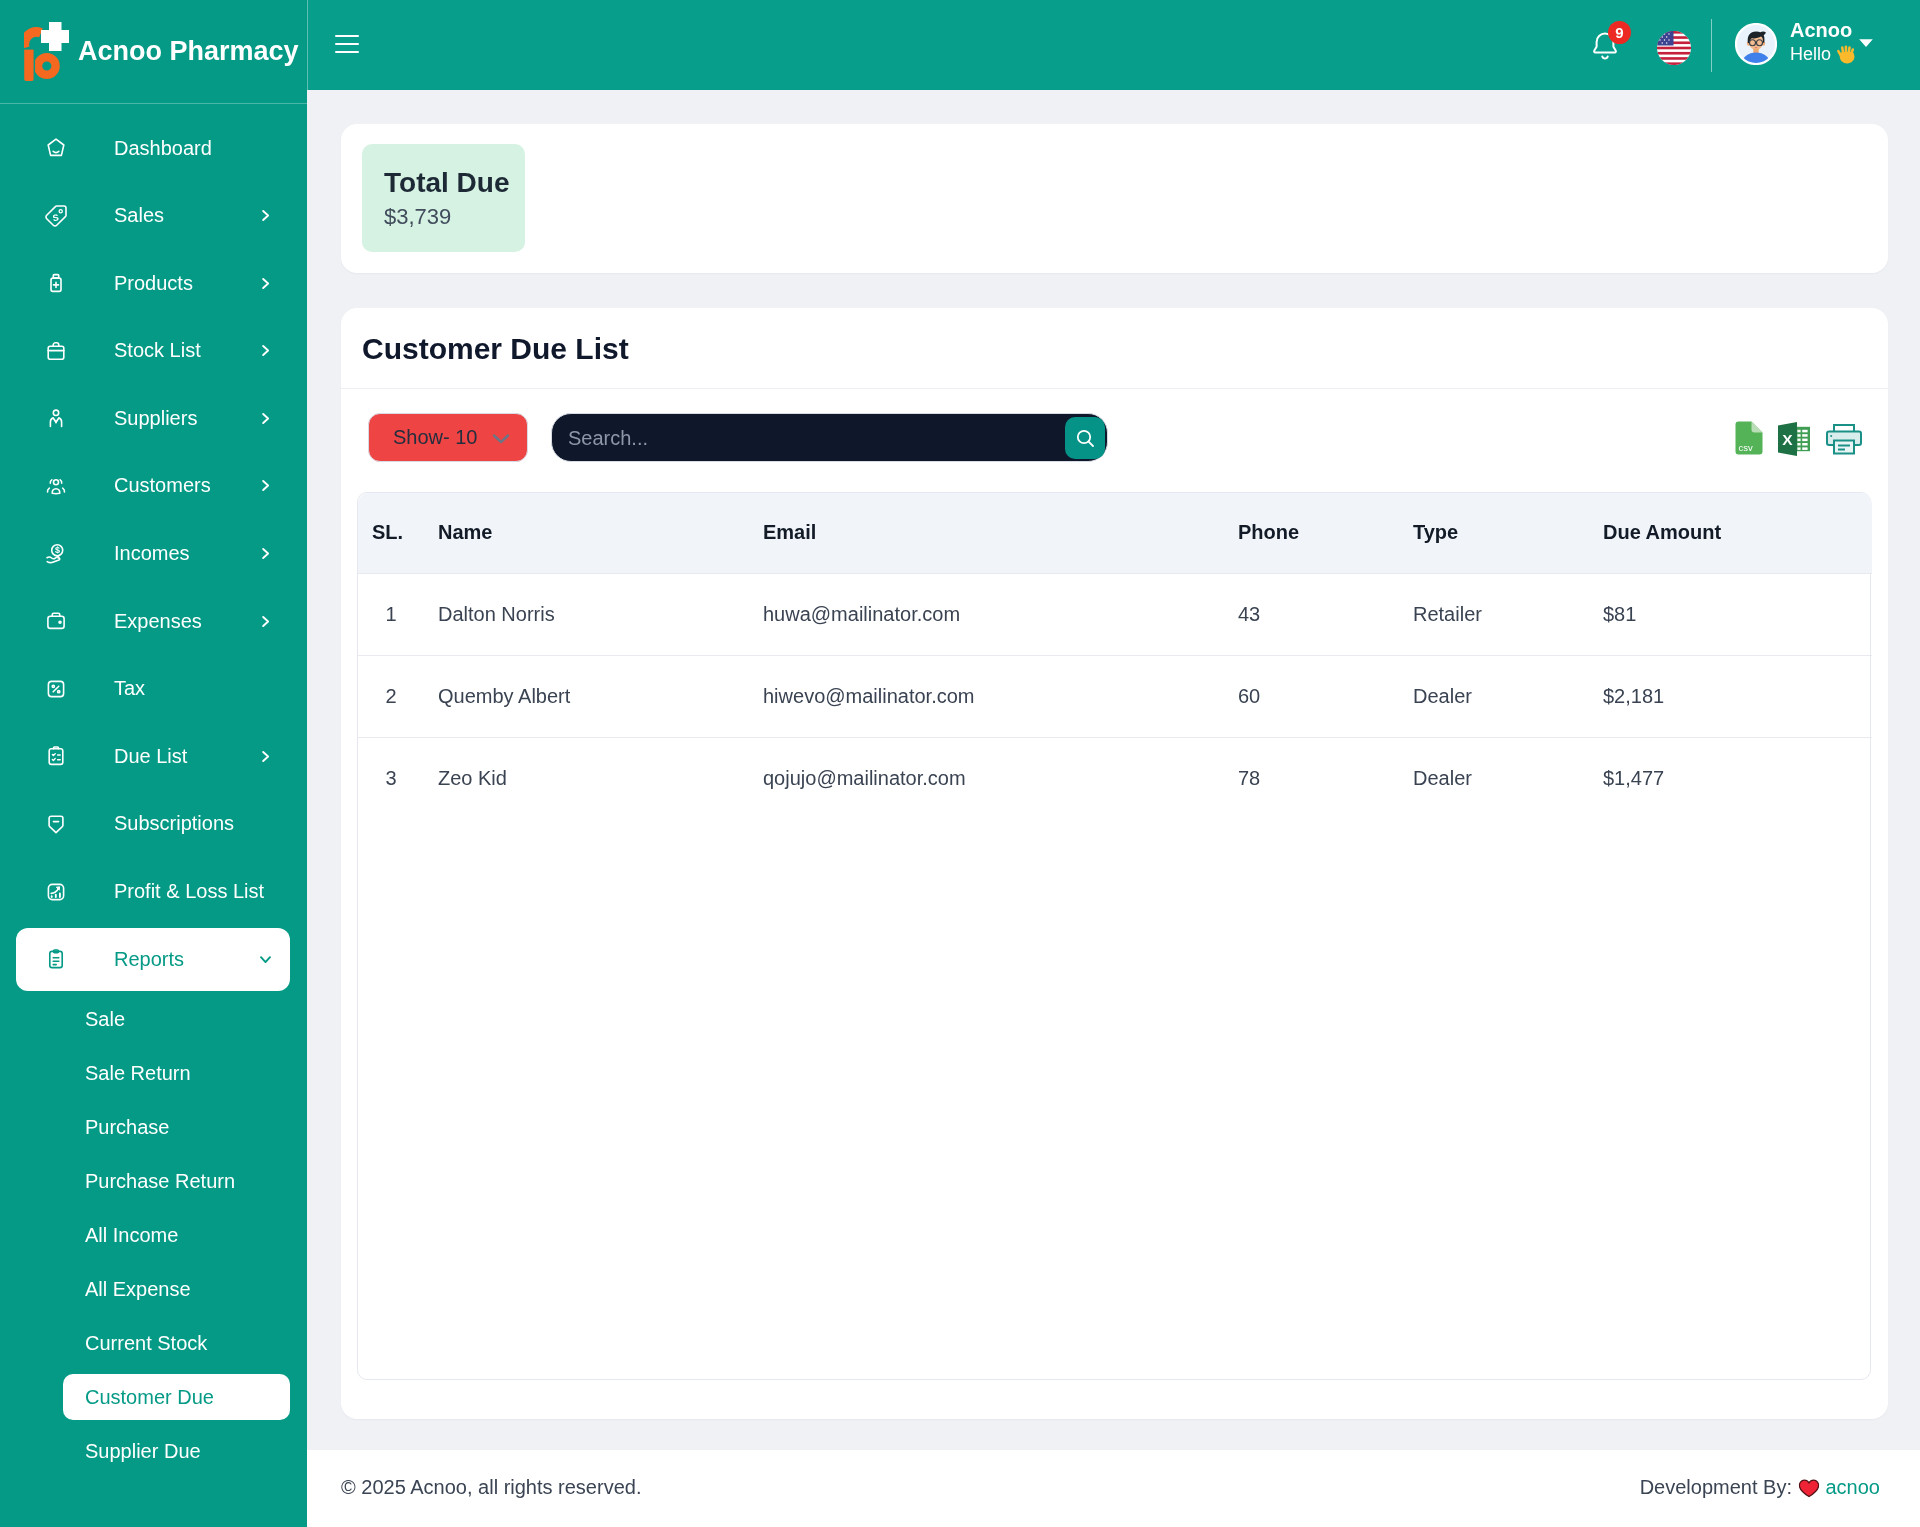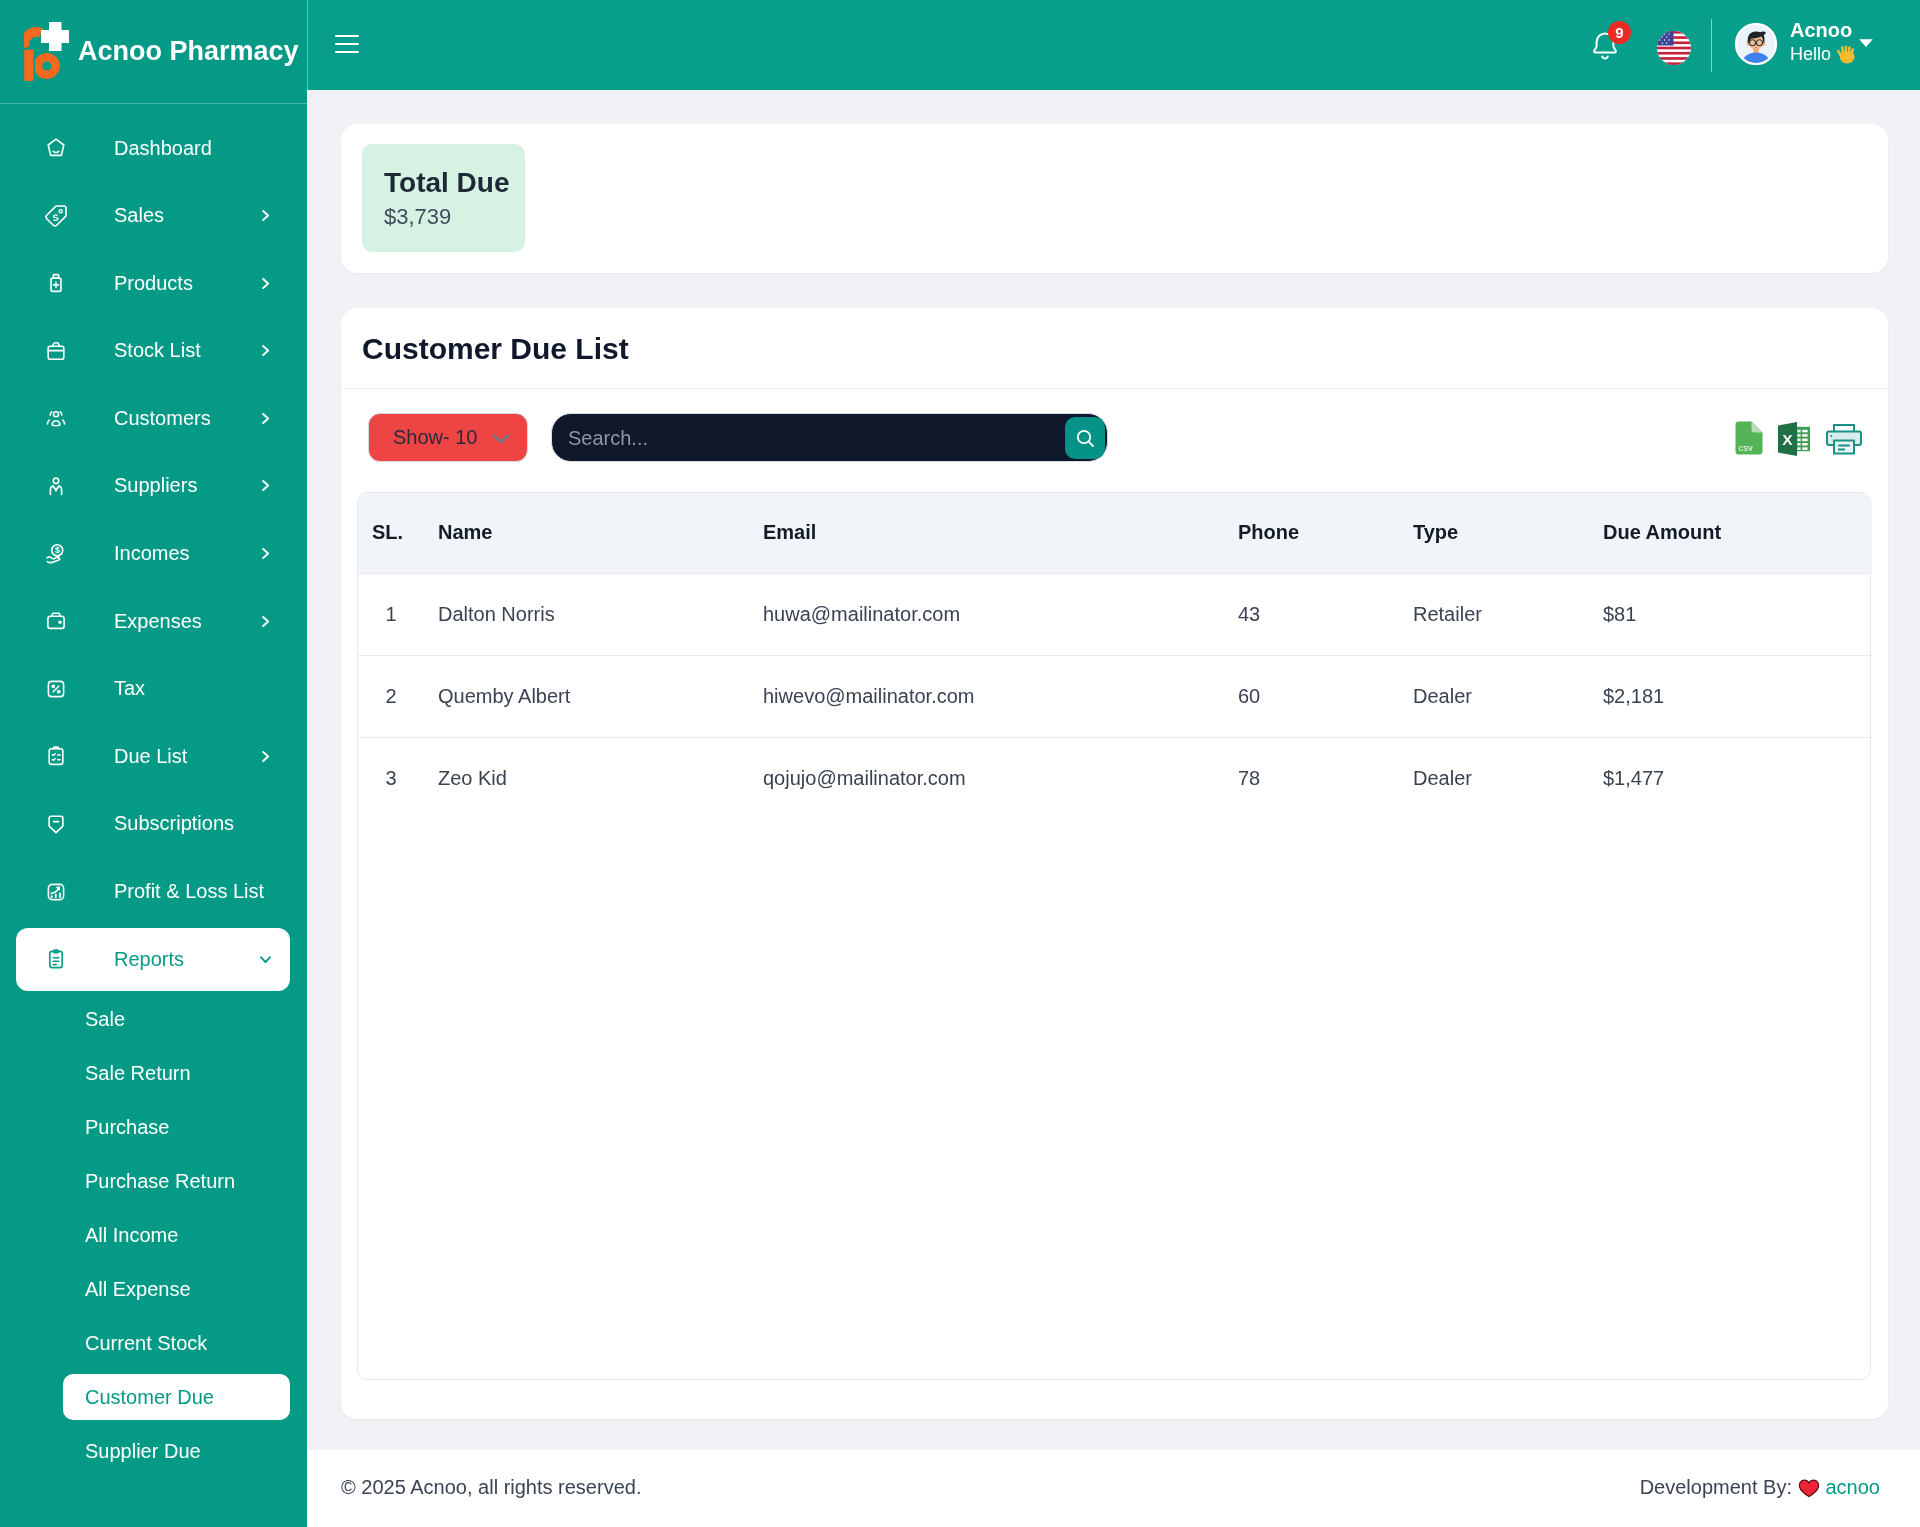--- a/index.html
+++ b/index.html
@@ -116,41 +116,41 @@
           <path d="M9.2 7.2V6A2.2 2.2 0 0 1 11.4 3.8h1.2A2.2 2.2 0 0 1 14.8 6v1.2"></path>
           <path d="M4.2 11.6h15.6"></path>
         </svg>
         <span class="lbl">Stock List</span>
         <svg class="chev" width="15" height="15" viewBox="0 0 16 16" fill="none" stroke="#fff" stroke-width="2" stroke-linecap="round" stroke-linejoin="round">
           <path d="M5.5 3.2l5.3 4.8-5.3 4.8"></path>
         </svg>
       </div>
     <div class="item">
         <svg class="ic" viewBox="0 0 24 24">
+          <circle cx="12" cy="6.8" r="2.7"></circle>
+          <path d="M6.4 20.5v-4.6a4.3 4.3 0 0 1 2.5-3.9"></path>
+          <path d="M17.6 20.5v-4.6a4.3 4.3 0 0 0-2.5-3.9"></path>
+          <path d="M9.2 12l2.8 4.4L14.8 12"></path>
+          <path d="M12 13.3l.9 1.5-.9 3.8-.9-3.8z" fill="#fff" stroke="none"></path>
+        </svg>
+        <span class="lbl">Suppliers</span>
+        <svg class="chev" width="15" height="15" viewBox="0 0 16 16" fill="none" stroke="#fff" stroke-width="2" stroke-linecap="round" stroke-linejoin="round">
+          <path d="M5.5 3.2l5.3 4.8-5.3 4.8"></path>
+        </svg>
+      </div>
+    <div class="item">
+        <svg class="ic" viewBox="0 0 24 24">
           <circle cx="12" cy="8.2" r="2.5"></circle>
           <path d="M8.3 19.3c-.5-2.8 1.2-4.6 3.7-4.6s4.2 1.8 3.7 4.6c-2.4.5-5 .5-7.4 0z"></path>
           <path d="M7.8 5.8c-1.2.8-1.7 1.8-1.5 3.3"></path>
           <path d="M16.2 5.8c1.2.8 1.7 1.8 1.5 3.3"></path>
           <path d="M5.3 14.2c-1.3.9-1.9 2.1-1.8 3.8"></path>
           <path d="M18.7 14.2c1.3.9 1.9 2.1 1.8 3.8"></path>
         </svg>
         <span class="lbl">Customers</span>
-        <svg class="chev" width="15" height="15" viewBox="0 0 16 16" fill="none" stroke="#fff" stroke-width="2" stroke-linecap="round" stroke-linejoin="round">
-          <path d="M5.5 3.2l5.3 4.8-5.3 4.8"></path>
-        </svg>
-      </div>
-    <div class="item">
-        <svg class="ic" viewBox="0 0 24 24">
-          <circle cx="12" cy="6.8" r="2.7"></circle>
-          <path d="M6.4 20.5v-4.6a4.3 4.3 0 0 1 2.5-3.9"></path>
-          <path d="M17.6 20.5v-4.6a4.3 4.3 0 0 0-2.5-3.9"></path>
-          <path d="M9.2 12l2.8 4.4L14.8 12"></path>
-          <path d="M12 13.3l.9 1.5-.9 3.8-.9-3.8z" fill="#fff" stroke="none"></path>
-        </svg>
-        <span class="lbl">Suppliers</span>
         <svg class="chev" width="15" height="15" viewBox="0 0 16 16" fill="none" stroke="#fff" stroke-width="2" stroke-linecap="round" stroke-linejoin="round">
           <path d="M5.5 3.2l5.3 4.8-5.3 4.8"></path>
         </svg>
       </div>
     <div class="item">
         <svg class="ic" viewBox="0 0 24 24">
           <circle cx="13.2" cy="8.2" r="5.5"></circle>
           <text x="11" y="11.4" font-size="9" fill="#fff" stroke="none" font-weight="bold">$</text>
           <path d="M3 15.7c1.8-1.1 3.1-1 4.7.3 1.2 1 2.4 1 3.6.1l3.2-2.1"></path>
           <path d="M3.2 19.6c2 1.3 4 1.4 6.2.5l5.6-2.2c1.2-.5 1-2.1-.9-2"></path>

